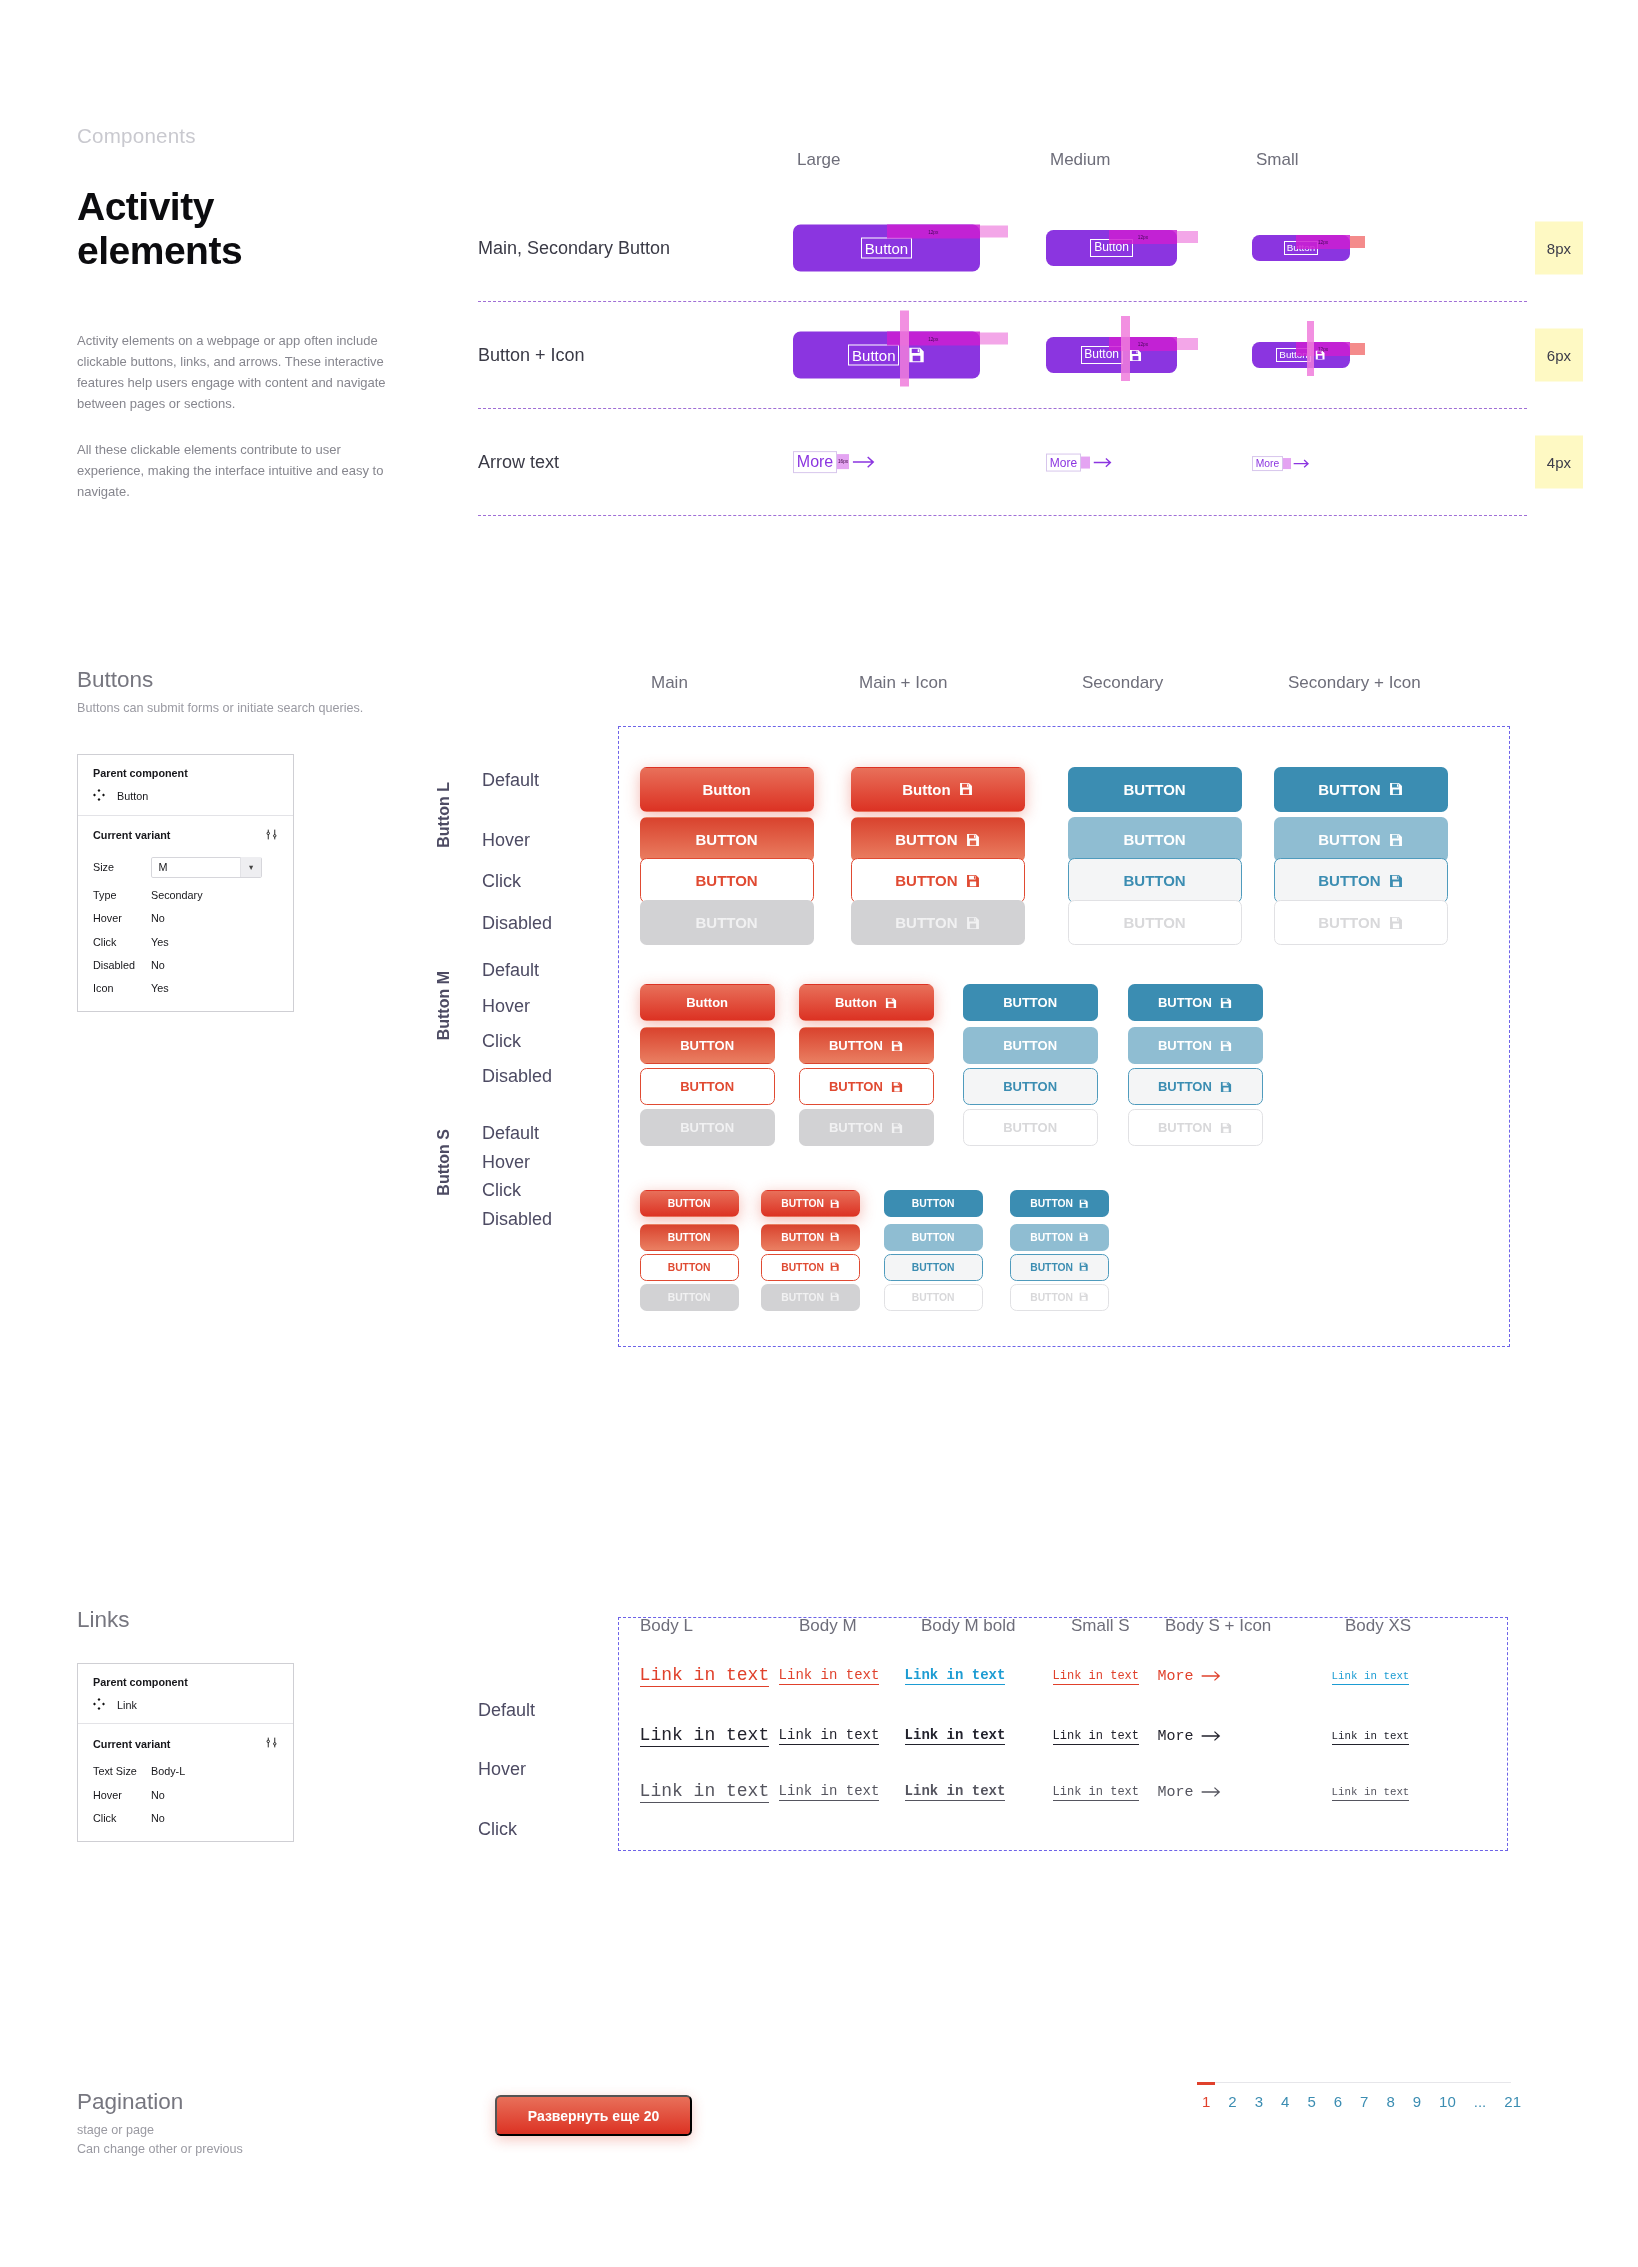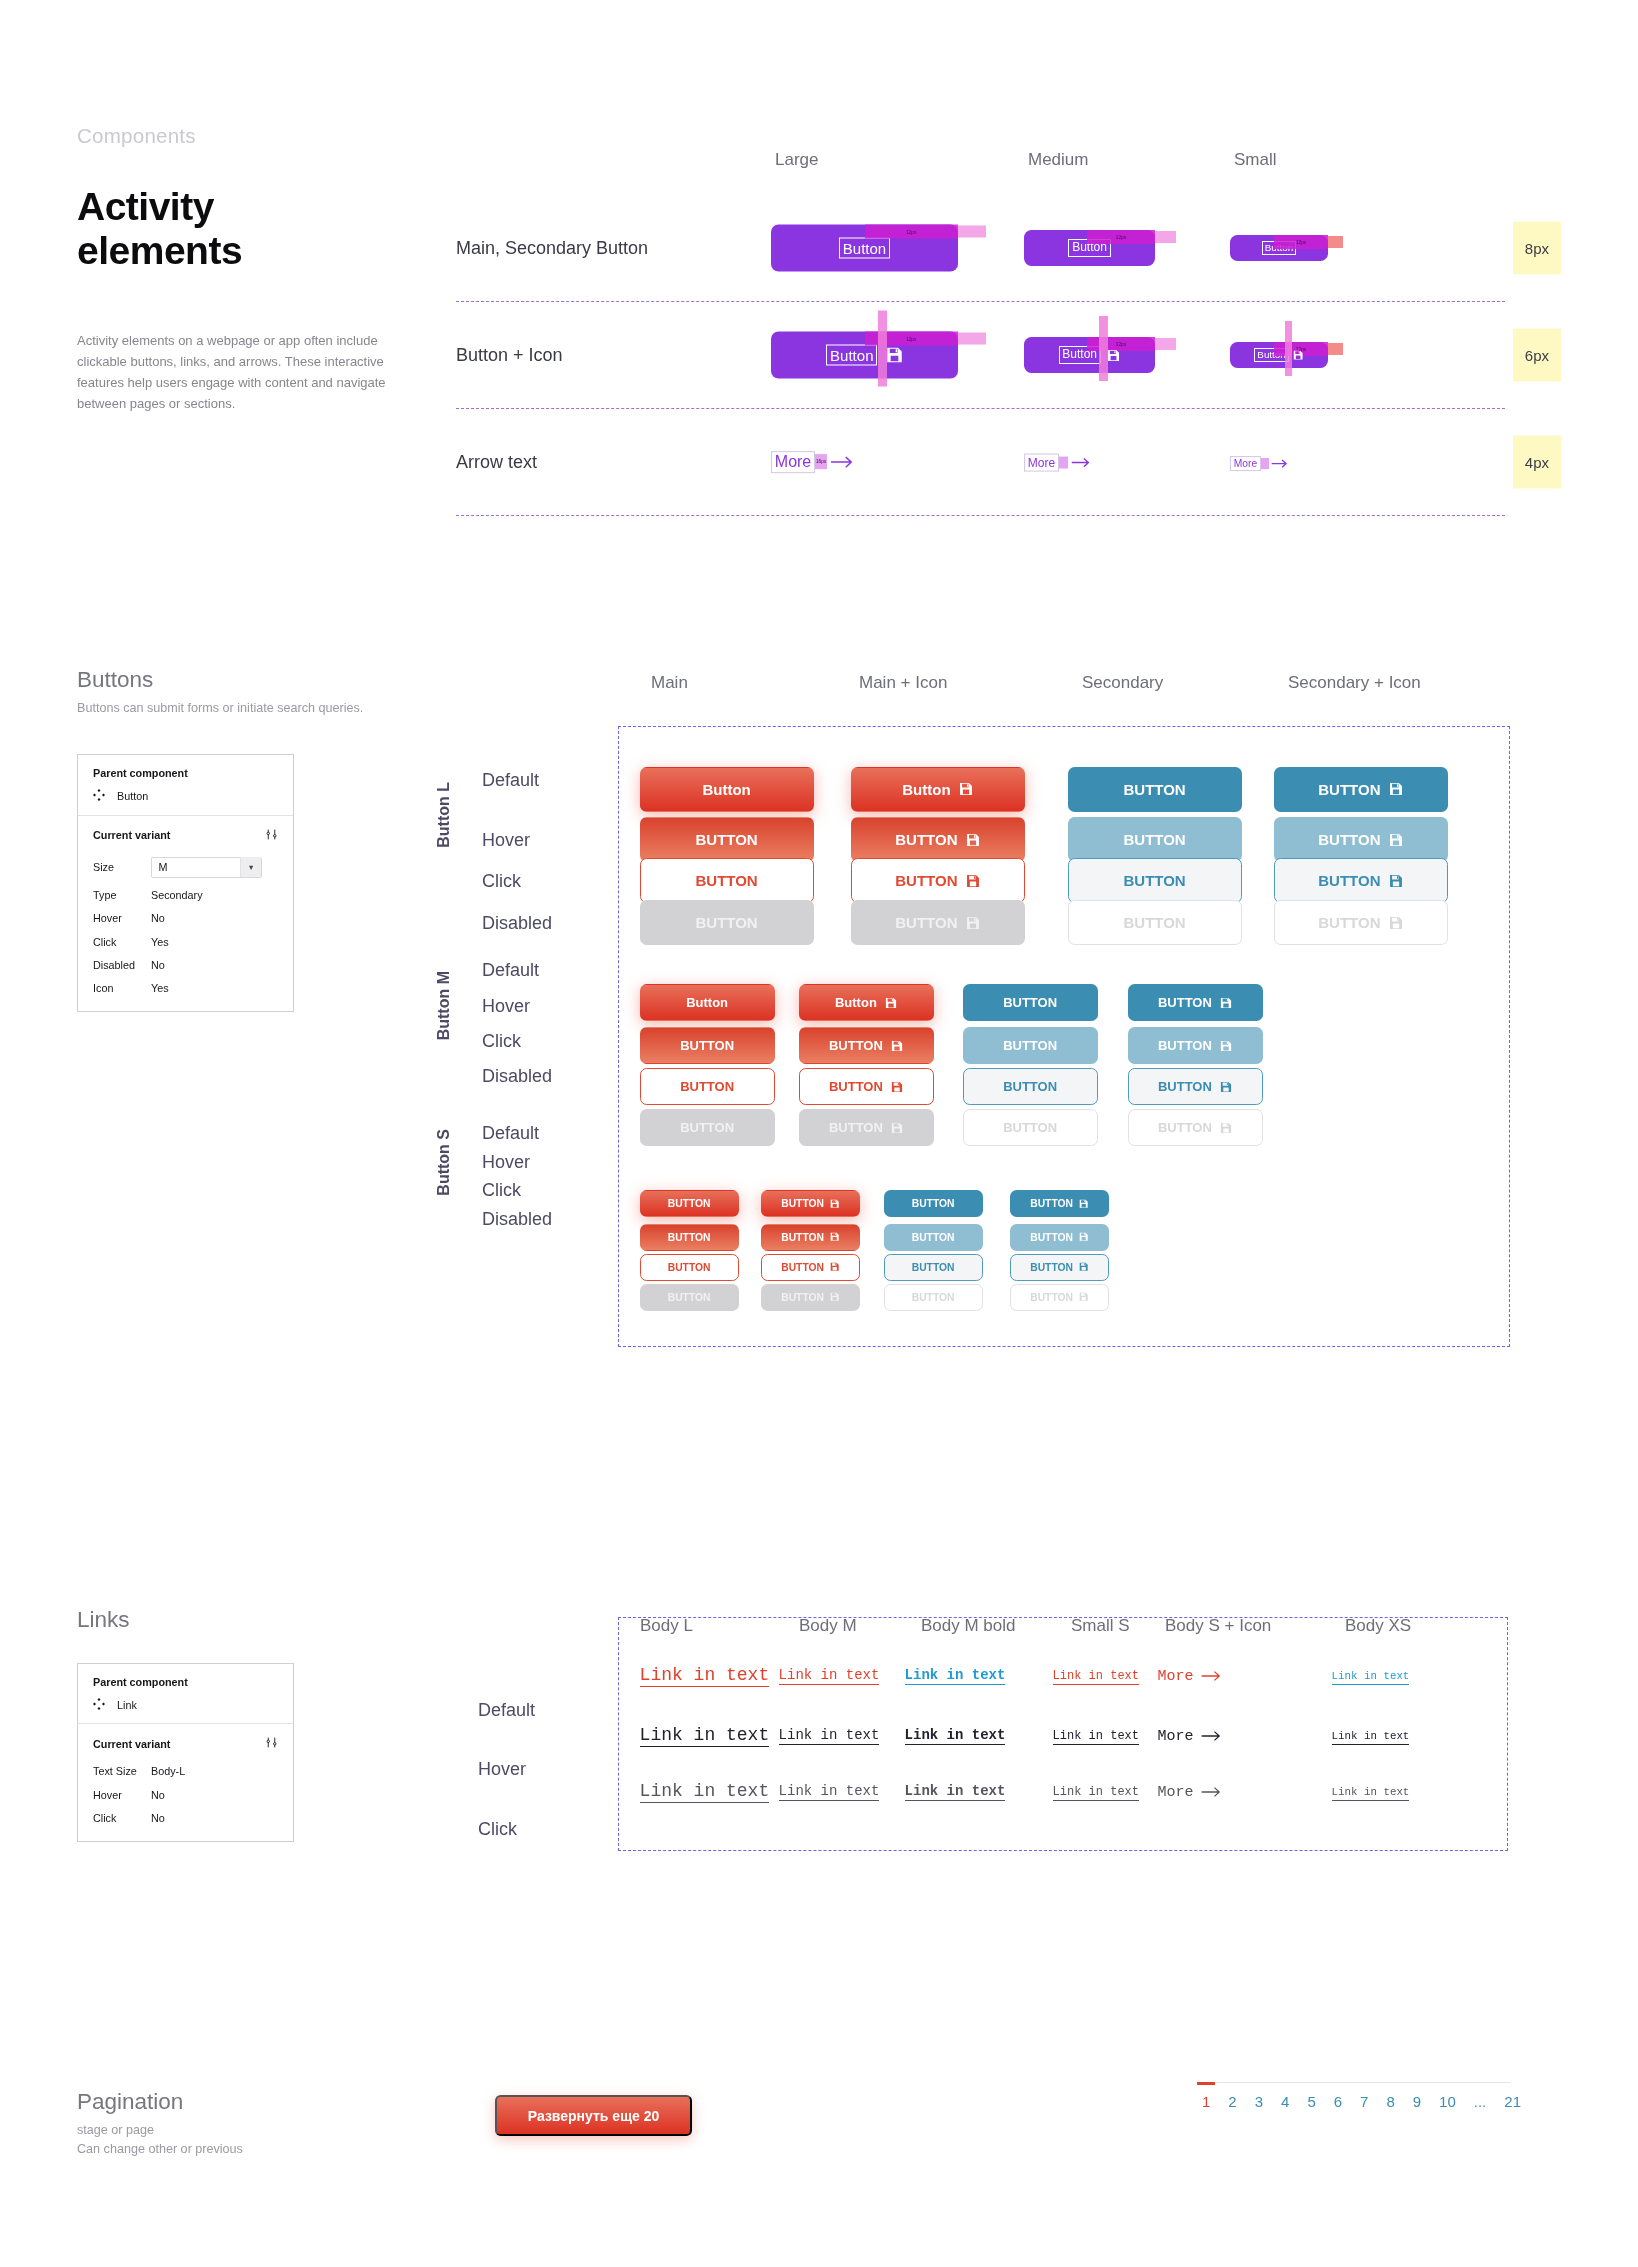--- a/index.html
+++ b/index.html
@@ -22,21 +22,21 @@
   .vlabel { font-size: 16px; font-weight: 700; color: #4d4b63;
             writing-mode: vertical-rl; transform: rotate(180deg); white-space: nowrap; }
 
   
   #hero { position: absolute; left: 77px; top: 81px; width: 309px; }
   #hero .bigtitle { margin-top: 37px; }
   #hero .para { margin-top: 58px; }
   #hero .para + .para { margin-top: 24px; }
 
   
-  #spec { position: absolute; left: 456px; top: 150px; width: 1049px; }
+  #spec { position: absolute; left: 478px; top: 150px; width: 1049px; }
   .spec-head { position: relative; height: 45px; }
   .spec-head span { position: absolute; top: 0; }
   .spec-row { position: relative; height: 107px; border-bottom: 1.9px dashed #a06fd6; }
   .spec-row:first-of-type { border-top: none; }
   .spec-row .rlab { position: absolute; left: 0; top: 50%; transform: translateY(-50%);
                     font-size: 18px; color: #3a3a46; }
   .spec-cell { position: absolute; top: 50%; transform: translateY(-50%); }
 
   
   .pbtn { position: relative; display: inline-flex; align-items: center; justify-content: center;
@@ -151,20 +151,21 @@
 </head>
 <body>
 
 <div id="hero">
   <div class="eyebrow">Components</div>
   <div class="bigtitle">
     <div>Activity</div>
     <div>elements</div>
   </div>
   <p class="para">Activity elements on a webpage or app often include clickable buttons, links, and arrows. These interactive features help users engage with content and navigate between pages or sections.</p>
+  <p class="para">All these clickable elements contribute to user experience, making the interface intuitive and easy to navigate.</p>
 </div>
 
 <div id="spec">
   <div class="spec-head">
     <span class="colhead" style="left:319px">Large</span>
     <span class="colhead" style="left:572px">Medium</span>
     <span class="colhead" style="left:778px">Small</span>
   </div>
 
   <div class="spec-row">

